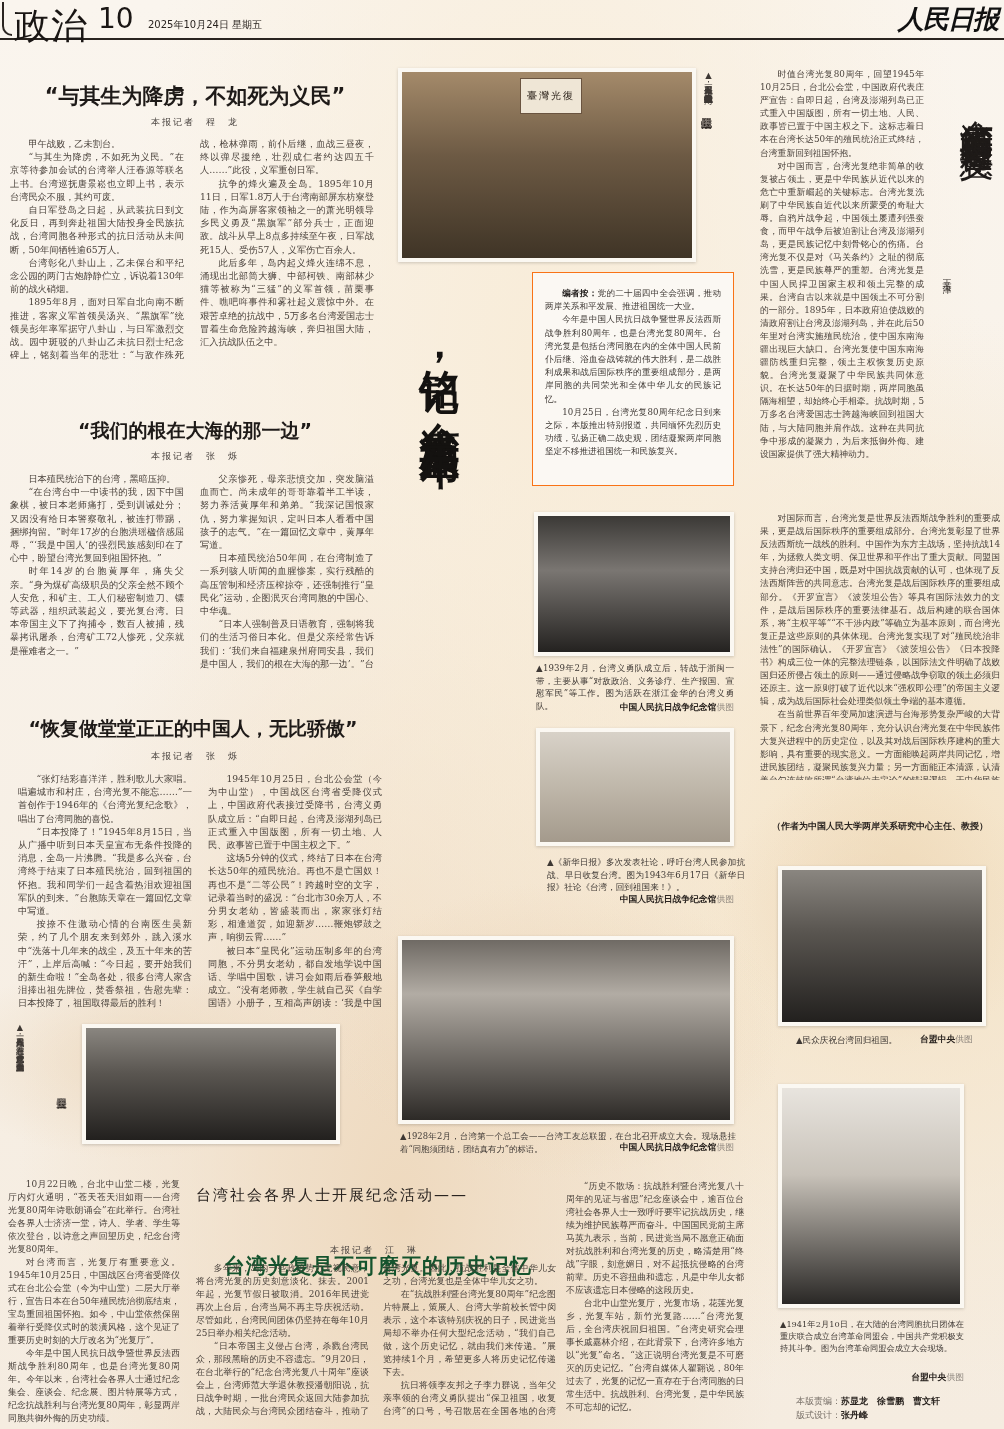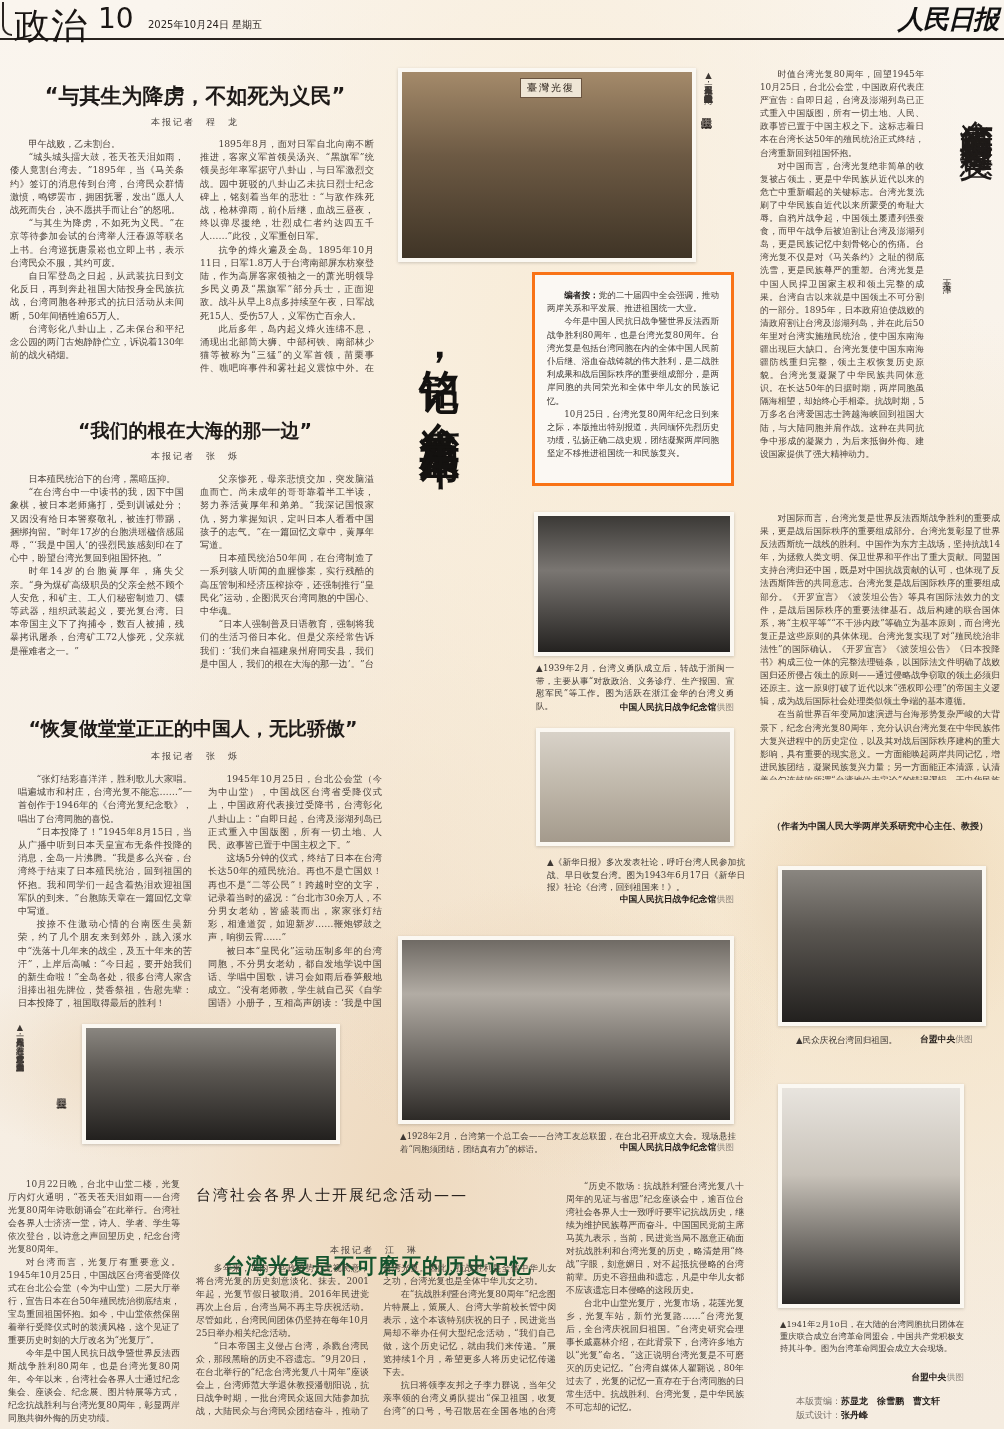--- a/index.html
+++ b/index.html
@@ -58,29 +58,29 @@
     box-shadow: 0 1px 3px rgba(0,0,0,0.18);
     overflow: hidden;
   }
   .photo.sepia { background: linear-gradient(180deg,#a48a6a 0%, #6d5a44 45%, #3f3426 100%); }
   .photo.bw1 { background: linear-gradient(180deg,#3b3936 0%, #7a7672 40%, #242220 100%); }
   .photo.bw2 { background: linear-gradient(180deg,#d8d2c8 0%, #bfb7aa 50%, #a49a8c 100%); }
   .photo.bw3 { background: linear-gradient(180deg,#6f6a64 0%, #b2aca4 30%, #2d2a27 100%); }
   .photo.bw4 { background: linear-gradient(180deg,#8a8680 0%, #5a5651 40%, #22201e 100%); }
   .photo.bw5 { background: linear-gradient(180deg,#e8e4de 0%, #c8c2b9 40%, #2a2826 100%); }
   .photo-inner-label {
-    position:absolute; background:#efe6d6; color:#2a2018; font-size: 10px; padding: 2px 6px; border:1px solid #6a5440;
+    position:absolute; background:#efe6d6; color:#2a2018; font-size: 10px; padding: 10px 6px; border:1px solid #6a5440;
     font-family: "DejaVu Serif", serif; letter-spacing: 2px;
   }
   .caption { font-size: 8.6px; line-height: 12.5px; color: #3e3834; text-align: justify; }
   .credit { font-family: Liberation Serif, serif; font-weight: bold; font-size: 8.8px; color: #2a2420; }
   .credit .note { font-weight: normal; color: #8a827a; }
 
   .editor-box {
-    background: #fbf8f3; border: 3px solid #f97316; padding: 14px 12px 10px;
+    background: #fbf8f3; border: 1px solid #f97316; padding: 14px 12px 10px;
     font-size: 8.6px; line-height: 13.2px; color: #3e3834; text-align: justify;
   }
   .editor-box p { text-indent: 2em; }
   .editor-box .lead { font-weight: bold; color: #1e1a18; }
 
   .subhead { font-family: "DejaVu Sans", sans-serif; font-size: 15px; color: #2a2420; letter-spacing: 2px; }
   .mainhead { font-family: "DejaVu Serif", serif; font-size: 21px; font-weight: bold; color:#14532d; letter-spacing: 1px; margin-top: 42px; }
 
   .author-note { font-family: "DejaVu Sans", sans-serif; font-weight: bold; font-size: 9px; color: #2a2420; text-align: center; }
   .staff { font-size: 9px; color:#7a726a; line-height: 14px; }
@@ -103,21 +103,20 @@
 </div>
 <div class="abs section-name">政治</div>
 <div class="abs page-num">10</div>
 <div class="abs pub-date">2025年10月24日 星期五</div>
 <div class="abs paper-logo">人民日报</div>
 
 <div class="abs article-title" style="left:10px; top:82px; width:370px; font-size:21px;">“与其生为降虏，不如死为义民”</div>
 <div class="abs byline" style="left:10px; top:116px; width:370px;">本报记者　程　龙</div>
 <div class="abs body-text cols2" style="left:10px; top:137px; width:364px; height:240px;">
   <p>甲午战败，乙未割台。</p>
-  <p>“城头城头擂大鼓，苍天苍天泪如雨，倭人竟割台湾去。”1895年，当《马关条约》签订的消息传到台湾，台湾民众群情激愤，鸣锣罢市，拥困抚署，发出“愿人人战死而失台，决不愿拱手而让台”的怒吼。</p>
   <p>“与其生为降虏，不如死为义民。”在京等待参加会试的台湾举人汪春源等联名上书。台湾巡抚唐景崧也立即上书，表示台湾民众不服，其约可废。</p>
   <p>自日军登岛之日起，从武装抗日到文化反日，再到奔赴祖国大陆投身全民族抗战，台湾同胞各种形式的抗日活动从未间断，50年间牺牲逾65万人。</p>
   <p>台湾彰化八卦山上，乙未保台和平纪念公园的两门古炮静静伫立，诉说着130年前的战火硝烟。</p>
   <p>1895年8月，面对日军自北向南不断推进，客家义军首领吴汤兴、“黑旗军”统领吴彭年率军据守八卦山，与日军激烈交战。园中斑驳的八卦山乙未抗日烈士纪念碑上，铭刻着当年的悲壮：“与敌作殊死战，枪林弹雨，前仆后继，血战三昼夜，终以弹尽援绝，壮烈成仁者约达四五千人……”此役，义军重创日军。</p>
   <p>抗争的烽火遍及全岛。1895年10月11日，日军1.8万人于台湾南部屏东枋寮登陆，作为高屏客家领袖之一的萧光明领导乡民义勇及“黑旗军”部分兵士，正面迎敌。战斗从早上8点多持续至午夜，日军战死15人、受伤57人，义军伤亡百余人。</p>
   <p>此后多年，岛内起义烽火连绵不息，涌现出北部简大狮、中部柯铁、南部林少猫等被称为“三猛”的义军首领，苗栗事件、噍吧哖事件和雾社起义震惊中外。在艰苦卓绝的抗战中，5万多名台湾爱国志士冒着生命危险跨越海峡，奔归祖国大陆，汇入抗战队伍之中。</p>
 
 </div>
 
 <div class="abs article-title" style="left:10px; top:418px; width:370px; font-size:19px;">“我们的根在大海的那一边”</div>
@@ -131,21 +130,21 @@
   <p>“日本人强制普及日语教育，强制将我们的生活习俗日本化。但是父亲经常告诉我们：‘我们来自福建泉州府同安县，我们是中国人，我们的根在大海的那一边’。”台胞蔡海金生前回忆道，担忧孩子“忘本”，心怀悲戚的父亲一遍又一遍谆谆叮嘱。</p>
 
 </div>
 
 <div class="abs article-title" style="left:6px; top:716px; width:374px; font-size:19px;">“恢复做堂堂正正的中国人，无比骄傲”</div>
 <div class="abs byline" style="left:10px; top:750px; width:370px;">本报记者　张　烁</div>
 <div class="abs body-text cols2" style="left:18px; top:772px; width:364px; height:238px;">
   <p>“张灯结彩喜洋洋，胜利歌儿大家唱。唱遍城市和村庄，台湾光复不能忘……”一首创作于1946年的《台湾光复纪念歌》，唱出了台湾同胞的喜悦。</p>
   <p>“日本投降了！”1945年8月15日，当从广播中听到日本天皇宣布无条件投降的消息，全岛一片沸腾。“我是多么兴奋，台湾终于结束了日本殖民统治，回到祖国的怀抱。我和同学们一起含着热泪欢迎祖国军队的到来。”台胞陈天章在一篇回忆文章中写道。</p>
   <p>按捺不住激动心情的台南医生吴新荣，约了几个朋友来到郊外，跳入溪水中“洗落十几年来的战尘，及五十年来的苦汗”，上岸后高喊：“今日起，要开始我们的新生命啦！”全岛各处，很多台湾人家含泪捧出祖先牌位，焚香祭祖，告慰先辈：日本投降了，祖国取得最后的胜利！</p>
-  <p>1945年10月25日，台北公会堂（今为中山堂），中国战区台湾省受降仪式上，中国政府代表接过受降书，台湾彰化八卦山上：“自即日起，台湾及澎湖列岛已正式重入中国版图，所有一切土地、人民、政事皆已置于中国主权之下。”</p>
+  <p>1945年10月25日，台北公会堂（今为中山堂），中国战区台湾省受降仪式上，中国政府代表接过受降书，台湾义勇队成立后：“自即日起，台湾及澎湖列岛已正式重入中国版图，所有一切土地、人民、政事皆已置于中国主权之下。”</p>
   <p>这场5分钟的仪式，终结了日本在台湾长达50年的殖民统治。再也不是亡国奴！再也不是“二等公民”！跨越时空的文字，记录着当时的盛况：“台北市30余万人，不分男女老幼，皆盛装而出，家家张灯结彩，相逢道贺，如迎新岁……鞭炮锣鼓之声，响彻云霄……”</p>
   <p>被日本“皇民化”运动压制多年的台湾同胞，不分男女老幼，都自发地学说中国话、学唱中国歌，讲习会如雨后春笋般地成立。“没有老师教，学生就自己买《自学国语》小册子，互相高声朗读：‘我是中国人，你是中国人吗？’‘是的，我是中国人！’……”一位台湾同胞回忆道。“恢复做堂堂正正的中国人，无比骄傲！”这是无数台湾同胞发自肺腑的声音。</p>
 </div>
 
 <div class="abs photo sepia" style="left:398px; top:68px; width:298px; height:194px;">
   <div class="photo-inner-label" style="left:118px; top:6px;">臺灣光復</div>
 </div>
 <div class="abs vert caption" style="left:702px; top:70px; height:170px; font-size:8.4px;">▲一九四五年十月二十五日，中国战区台湾省受降仪式在台北公会堂（今为中山堂）举行。</div>
 <div class="abs vert credit" style="left:699px; top:110px; height:150px; font-size:10px;">
   <span>中国人民抗日战争纪念馆</span><span class="note">供图</span>

